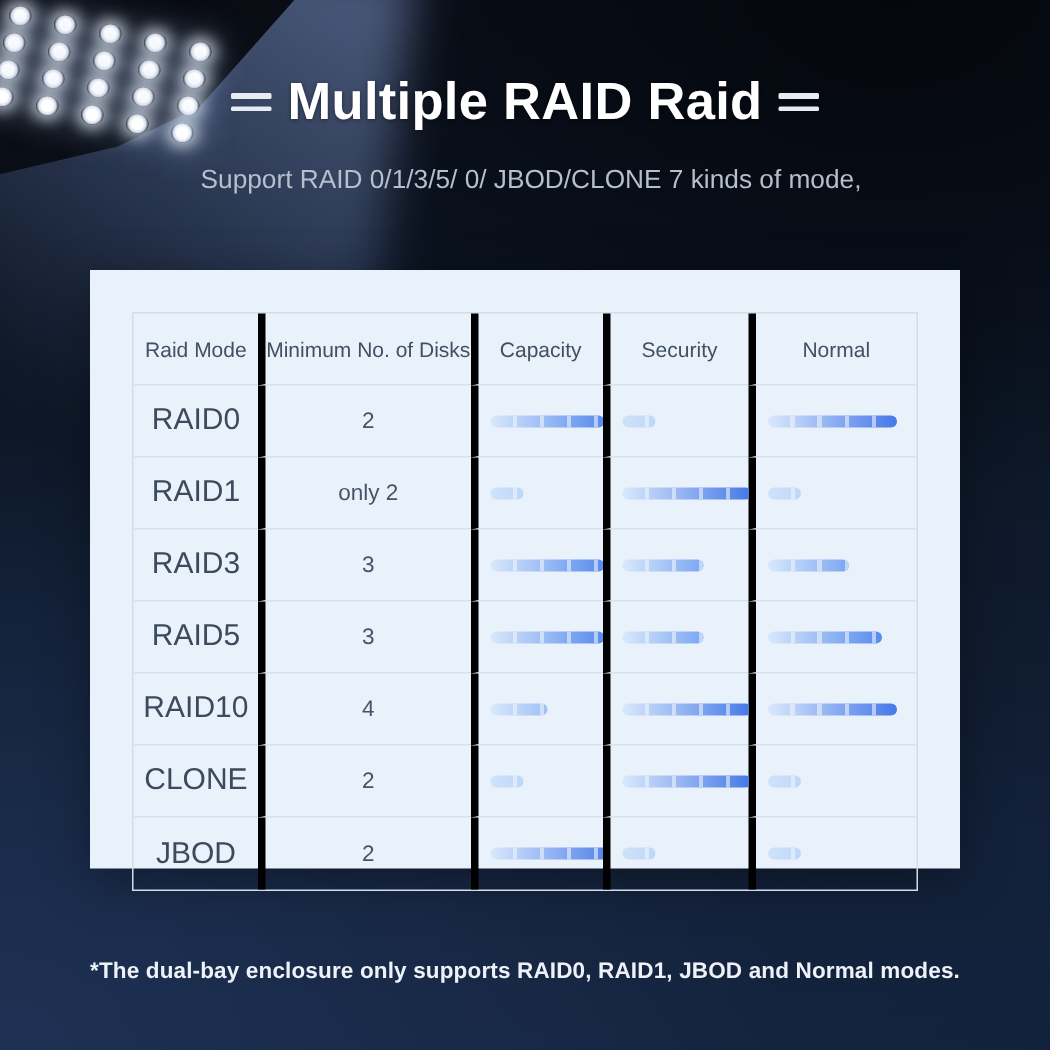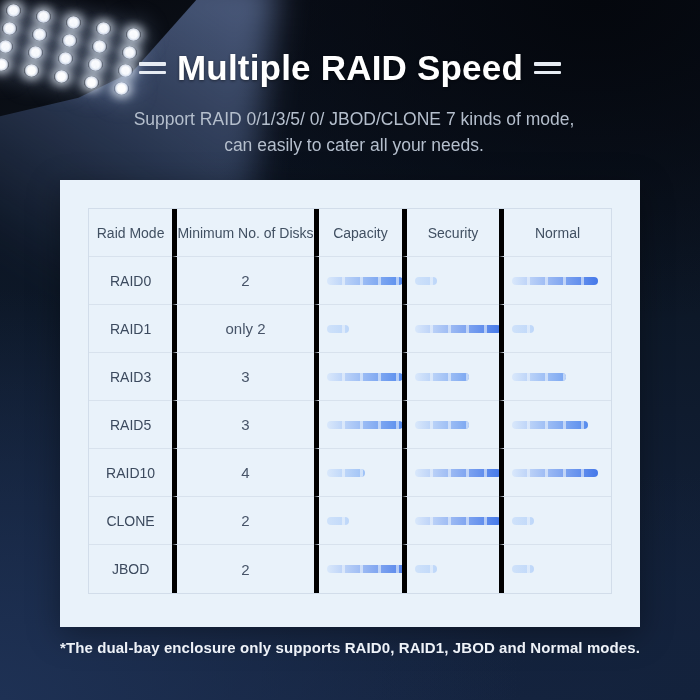--- a/index.html
+++ b/index.html
@@ -40,37 +40,37 @@
     text-shadow:0 1px 3px rgba(0,0,0,.45);
   }
   .dlines{display:flex;flex-direction:column;gap:5px;}
   .dlines i{display:block;width:27px;height:3.5px;background:#e7ecf3;border-radius:1px;}
   .subtitle{
     position:absolute;top:106px;left:4px;width:100%;margin:0;
     text-align:center;font-size:17.5px;line-height:26px;color:#b5bfcd;
   }
   
   .panel{
-    position:absolute;left:60px;top:180px;width:580px;height:447px;
+    position:absolute;left:60px;top:180px;width:580px;height:399px;
     background:#e9f2fa;box-sizing:border-box;padding:28px 28px 0 28px;
     box-shadow:0 8px 30px rgba(0,0,0,.35);
   }
   .grid{
     display:grid;grid-template-columns:84fr 143fr 89fr 98fr 113fr;
     grid-auto-rows:48px;border:1px solid #d2ddea;
   }
   .cell{
     display:flex;align-items:center;justify-content:center;
     border-bottom:1px solid #d8e2ed;overflow:hidden;
     font-size:14.5px;color:#425063;
   }
   .cell:not(.c0){border-left:5px solid #000000;}
   .grid .cell:nth-last-child(-n+5){border-bottom:none;}
   .cell.head{color:#415062;font-size:14px;}
-  .cell.mode{font-size:14px;color:#3c4a5e;}
+  .cell.mode{font-size:20px;color:#3c4a5e;}
   .cell.disks{font-size:15px;color:#475468;}
   .cell.ratingcell{justify-content:flex-start;padding-left:8px;}
   .bar{height:8px;border-radius:4px;position:relative;overflow:hidden;flex:none;}
   .bar::after{
     content:"";position:absolute;inset:0;border-radius:4px;
     background:repeating-linear-gradient(90deg, rgba(255,255,255,0) 0 15px, rgba(238,245,252,.6) 15px 18px);
   }
   
   .footnote{
     position:absolute;top:639px;left:0;width:100%;margin:0;
@@ -103,29 +103,28 @@
     <i class="dot" style="left: 54px; top: 70px;"></i>
     <i class="dot" style="left: 84px; top: 76px;"></i>
     <i class="dot" style="left: 114px; top: 82px;"></i>
   </div>
 
 <div class="title-row">
   <span class="dlines">
       <i></i>
       <i></i>
     </span>
-  <h1>Multiple RAID Speed</h1>
+  <h1>Multiple RAID Raid</h1>
   <span class="dlines">
       <i></i>
       <i></i>
     </span>
 </div>
 <p class="subtitle">
   <span>Support RAID 0/1/3/5/ 0/ JBOD/CLONE 7 kinds of mode,</span><br>
-  <span>can easily to cater all your needs.</span>
 </p>
 
 <div class="panel">
   <div class="grid" id="raid-table">
       <div class="cell head c0">Raid Mode</div>
       <div class="cell head c1">Minimum No. of Disks</div>
       <div class="cell head c2">Capacity</div>
       <div class="cell head c3">Security</div>
       <div class="cell head c4">Normal</div>
       <div class="cell mode c0">RAID0</div>

